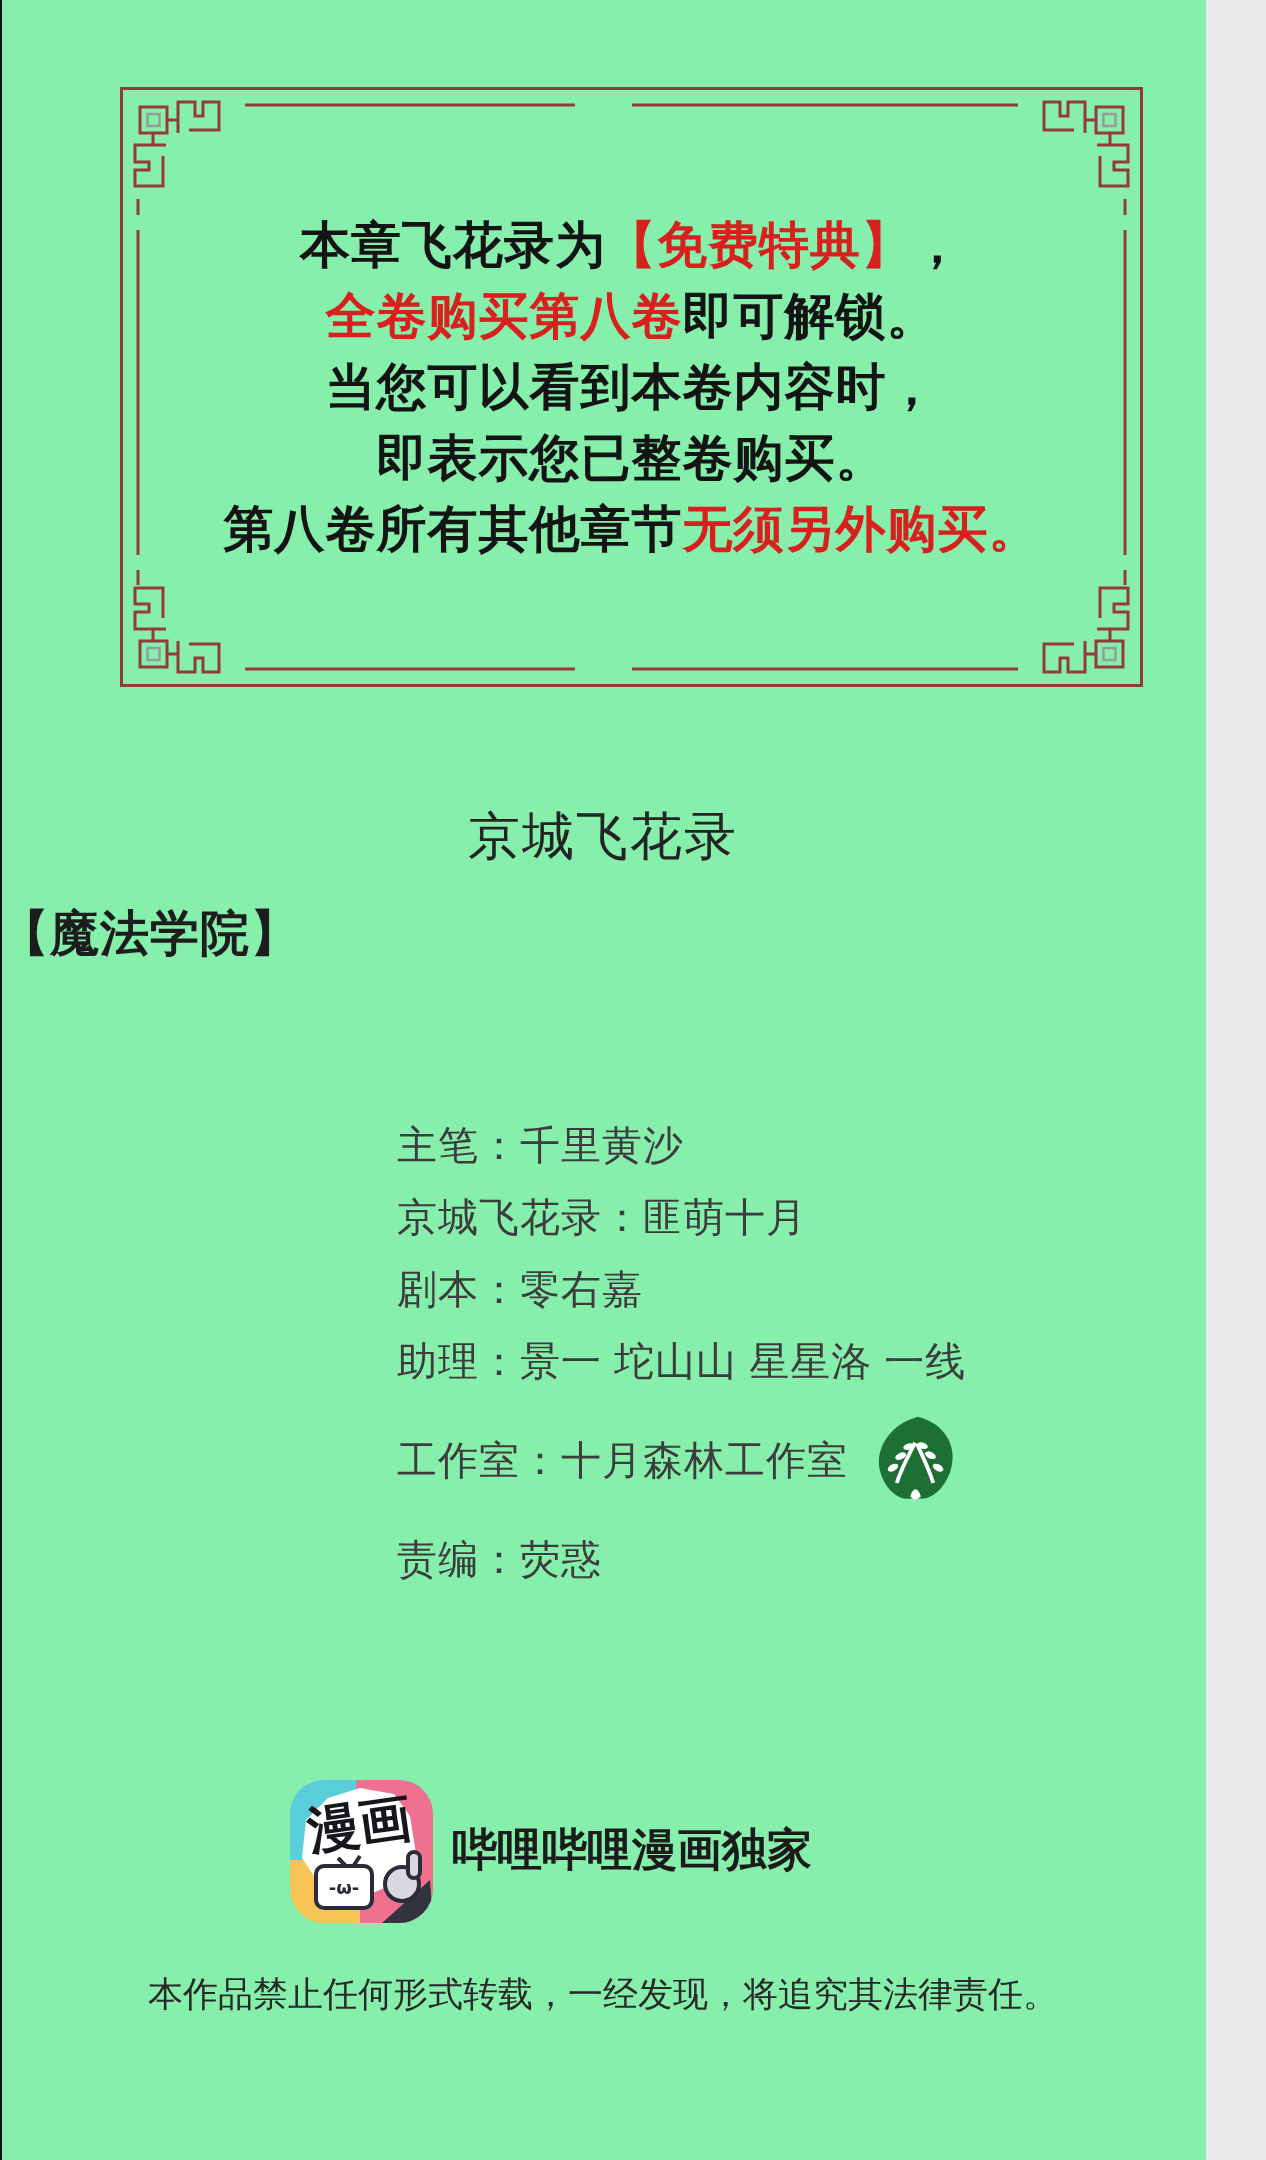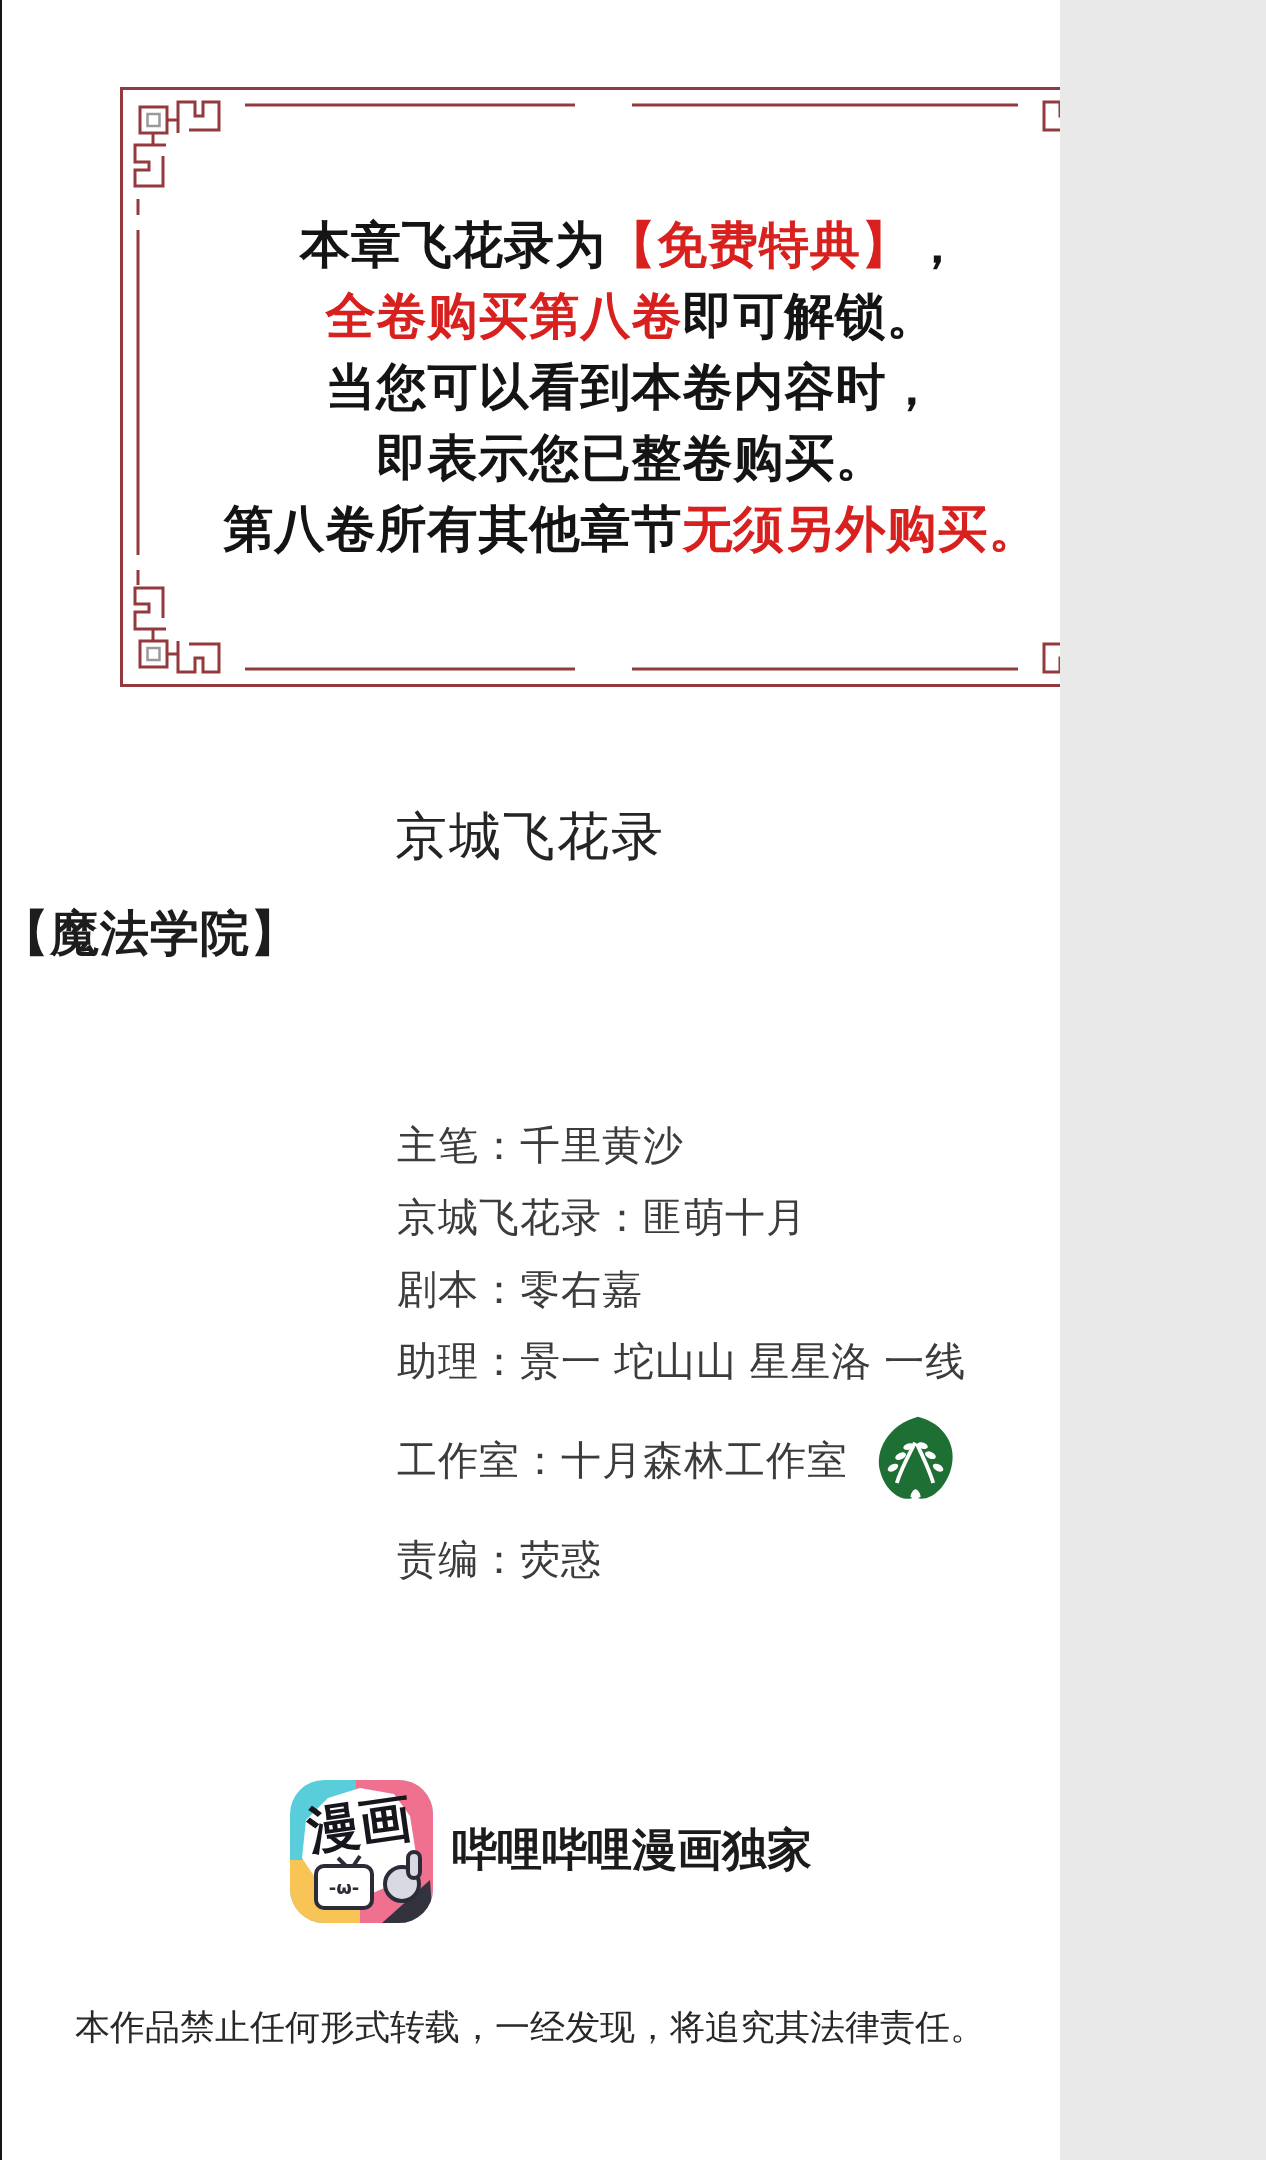--- a/index.html
+++ b/index.html
@@ -1,19 +1,19 @@
 <!DOCTYPE html>
 <html><head>
 <meta charset="utf-8">
 <style>
   html,body{margin:0;padding:0;background:#e9e9e9;}
   .page{
     position:relative;
-    width:1060px;height:2160px;
-    background:#ffffff;
+    width:1206px;height:2160px;
+    background:#86efac;
     overflow:hidden;
     font-family:"Liberation Sans","DejaVu Sans",sans-serif;
   }
   .edge-line{
     position:absolute;left:0;top:0;width:2px;height:2160px;background:#14141a;
   }
   
   .frame{
     position:absolute;left:120px;top:87px;width:1023px;height:600px;
   }
@@ -54,21 +54,21 @@
   .brand-icon{
     position:absolute;left:290px;top:1780px;width:143px;height:143px;
   }
   .brand-text{
     position:absolute;left:452px;top:1820px;
     font-size:45px;font-weight:700;color:#1b1b1b;letter-spacing:0px;
   }
   
   .footer{
     position:absolute;left:0;top:1971px;width:100%;
-    text-align:center;font-size:35px;color:#282828;letter-spacing:0px;margin-top:33px;
+    text-align:center;font-size:35px;color:#282828;letter-spacing:0px;
   }
 </style>
 </head>
 <body>
 
 <div class="page">
 
   <div class="edge-line"></div>
 
   <div class="frame">

